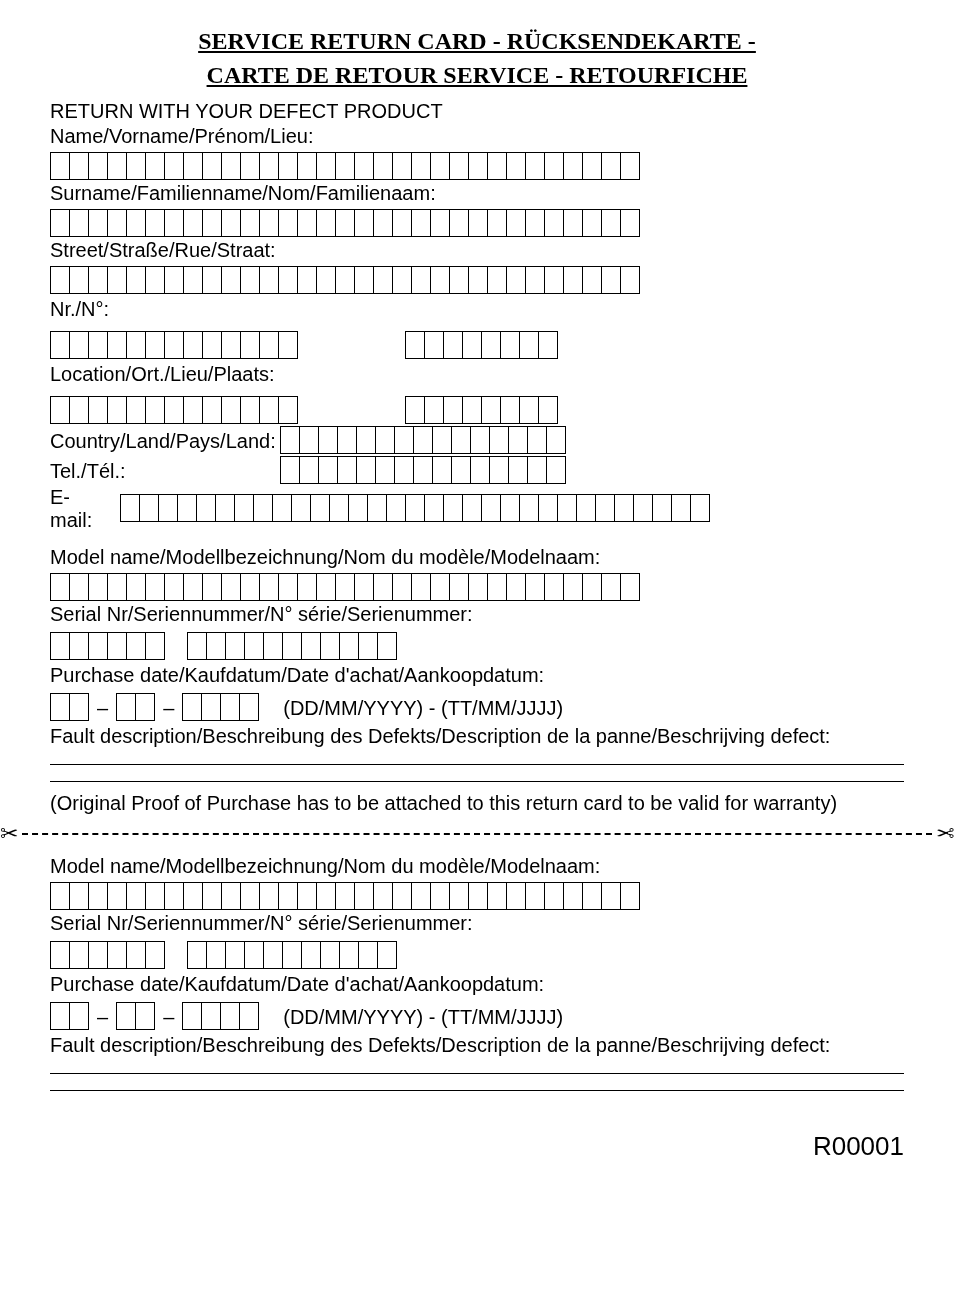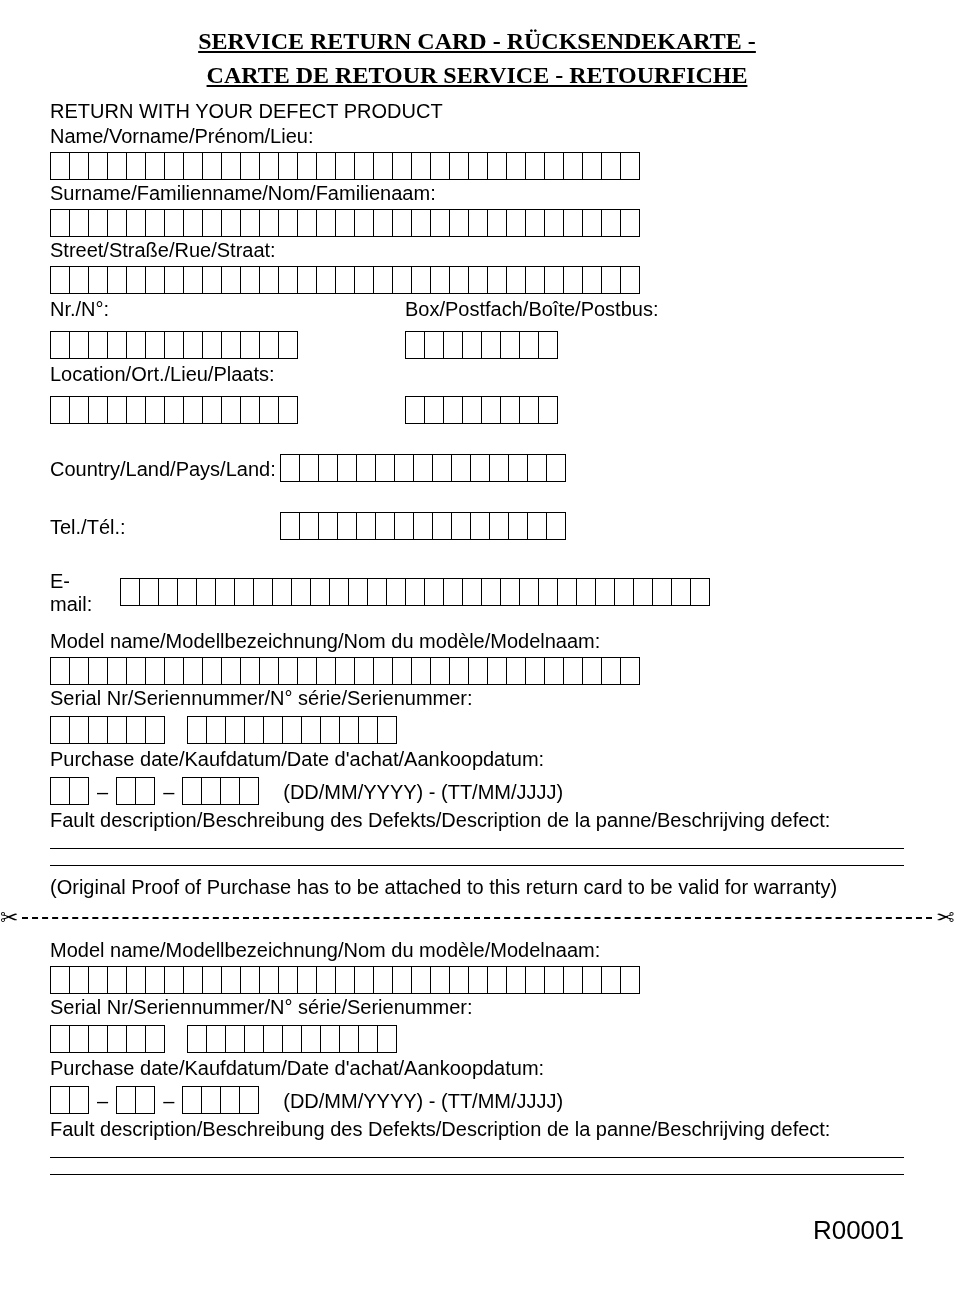--- a/index.html
+++ b/index.html
@@ -44,21 +44,21 @@
     display: flex;
     gap: 20px;
   }
   .col { flex: none; }
   .col-left { width: 335px; }
   .col-right { flex: 1; }
   .inline-row {
     display: flex;
     align-items: center;
     gap: 10px;
-    margin-top: 28px;
+    margin-top: 0;
   }
   .inline-row .label { margin: 0; }
   .date-row {
     display: flex;
     align-items: center;
     gap: 6px;
     margin-top: 6px;
   }
   .dash { font-size: 20px; padding: 0 2px; }
   .date-hint { font-size: 20px; margin-left: 18px; }
@@ -206,23 +206,20 @@
     <div class="cell"></div>
     <div class="cell"></div>
     <div class="cell"></div>
     <div class="cell"></div>
   </div>
 
 <div class="two-col">
   <div class="col col-left">
     <div class="label">Nr./N°:</div>
   </div>
-  <div class="col col-right">
-    <div class="label">Box/Postfach/Boîte/Postbus:</div>
-  </div>
 </div>
 <div class="gap"></div>
 <div class="two-col">
   <div class="col col-left">
     <div class="boxes">
         <div class="cell"></div>
         <div class="cell"></div>
         <div class="cell"></div>
         <div class="cell"></div>
         <div class="cell"></div>

